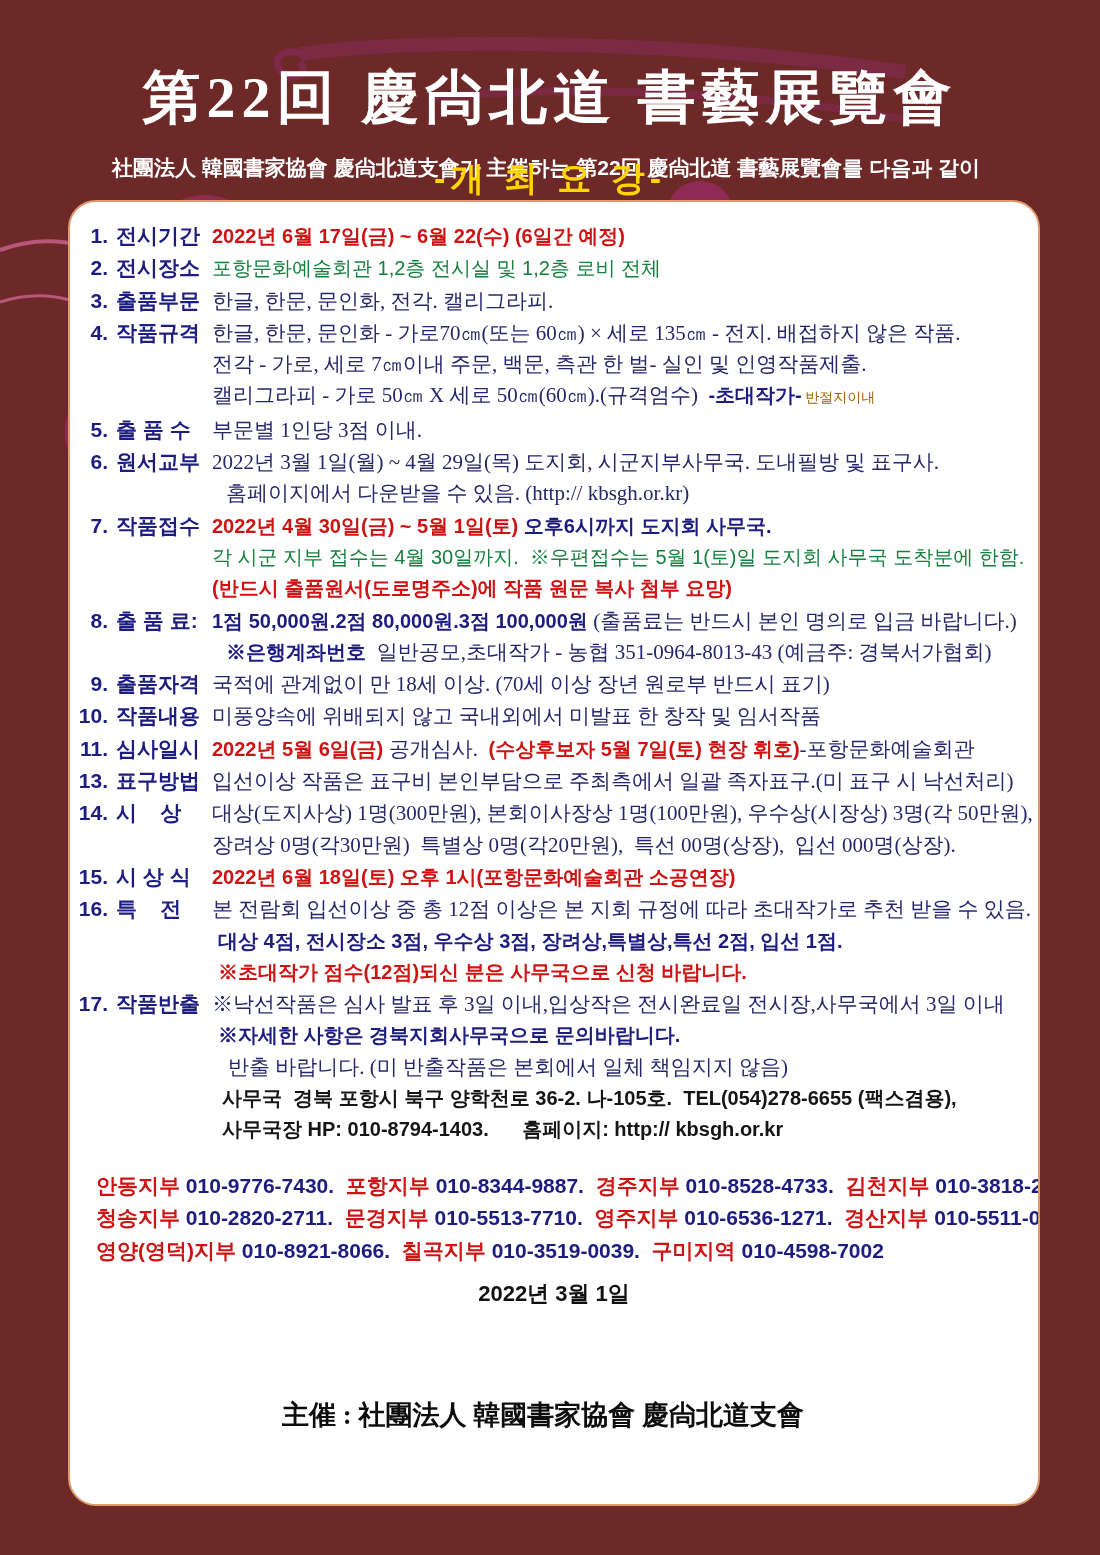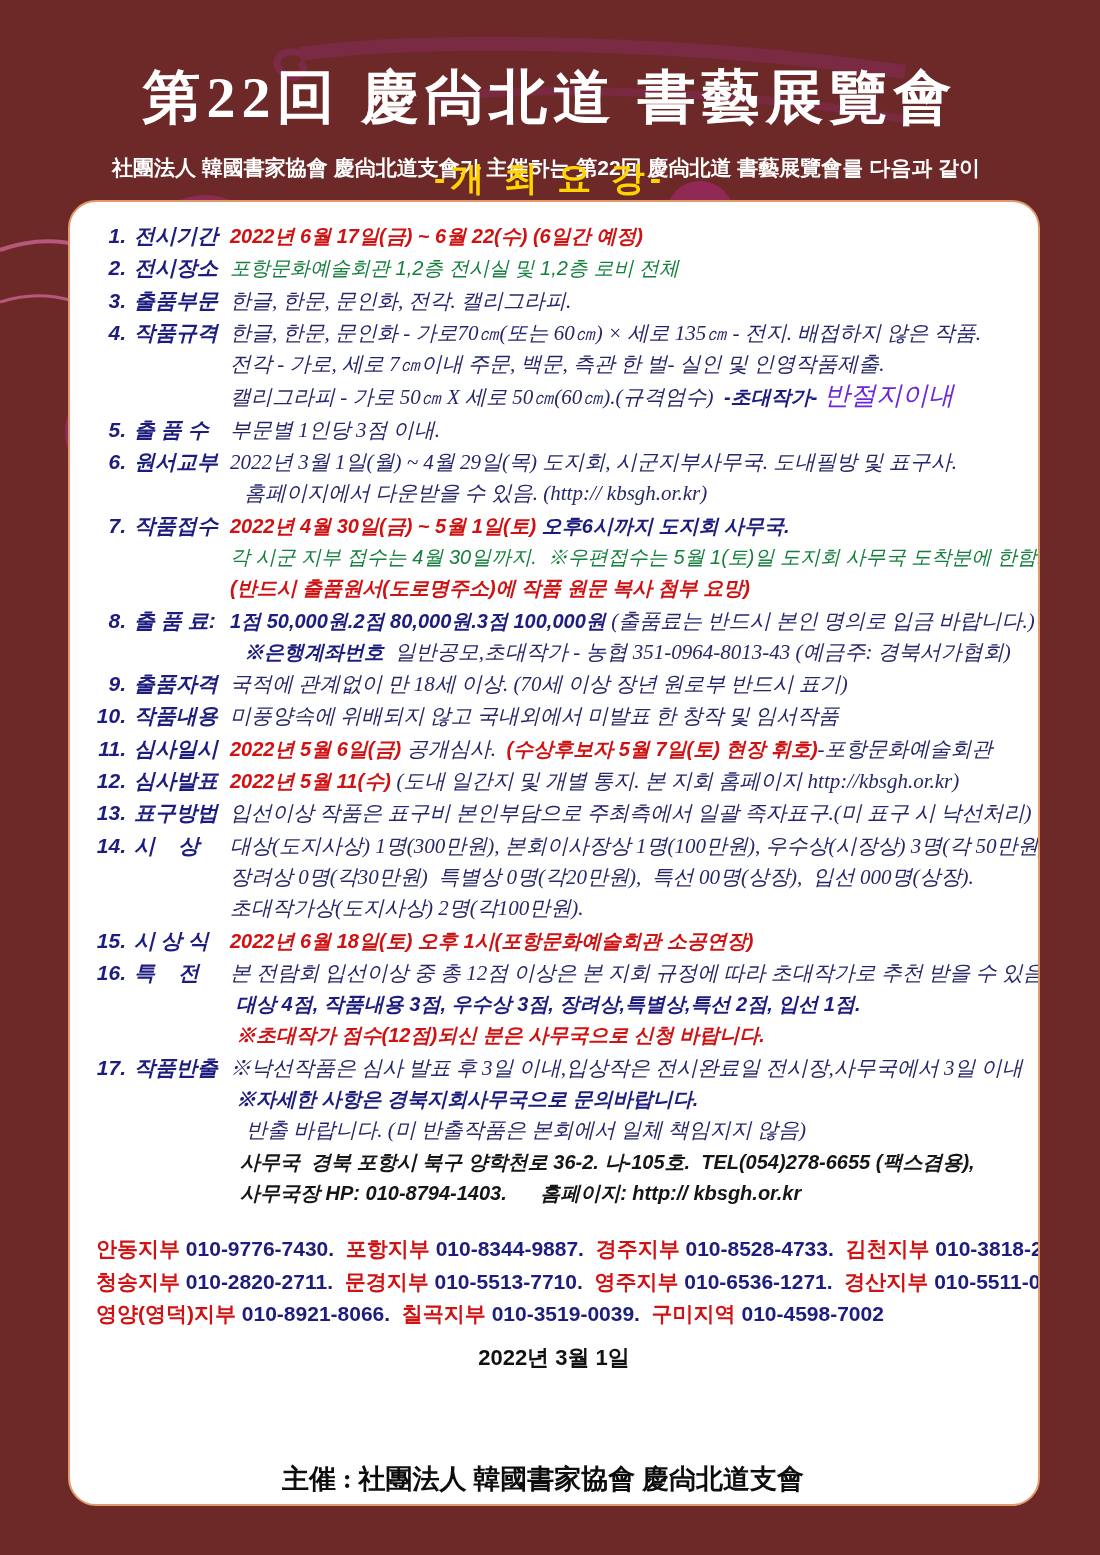--- a/index.html
+++ b/index.html
@@ -20,32 +20,32 @@
   }
   .outline-heading{
     position:absolute; top:156px; left:0; width:100%; text-align:center;
     color:#ffd400; font-weight:bold; font-size:34px; letter-spacing:5px; white-space:pre;
   }
   .sheet{
     position:absolute; left:68px; top:200px; width:972px; height:1306px;
     background:#ffffff; border:2px solid #e09a6b; border-radius:28px;
     box-sizing:border-box; padding-top:18px; overflow:hidden;
   }
-  .row{ padding-left:18px; line-height:31.3px; font-size:20px; white-space:pre;font-style:italic; }
+  .row{ line-height:31.3px; font-size:20px; white-space:pre; }
   .num{ display:inline-block; width:38px; text-align:right; margin-right:8px;
         color:#1d1d80; font-weight:bold; font-size:21px;}
   .label{ display:inline-block; width:92px; margin-right:4px;
         color:#1d1d80; font-weight:bold; font-size:21px; white-space:pre;}
   .val{ display:inline; }
   .seg{ white-space:pre; }
   .s-navy-bold{ color:#1d1d80; font-weight:bold; }
   .s-red-bold{ color:#cf1313; font-weight:bold; }
   .s-navy-serif{ color:#26266a; font-family:"Liberation Serif", serif; font-size:21px; }
   .s-blue{ color:#15803d; }
-  .s-blue-serif{ color:#6d28d9; font-family:"Liberation Serif", serif; font-size:26px; }
+  .s-blue-serif{ color:#a16207; font-family:"Liberation Serif", serif; font-size:14px; }
   .s-black-bold{ color:#151515; font-weight:bold; }
   .contacts{ margin-top:24px; padding-left:26px; }
   .contact-line{ line-height:32.5px; font-size:21px; font-weight:bold; white-space:pre; }
   .date-line{ margin-top:12px; text-align:center; font-size:22px; font-weight:bold; color:#111111; }
   .organizers{
     margin-top:14px; padding-left:212px;
     font-family:"Liberation Serif", serif; font-weight:bold; color:#0d0d0d;
     font-size:27px; line-height:37px; white-space:pre;
   }
 </style>
@@ -109,28 +109,26 @@
         <div class="row"><span class="num">6.</span><span class="label">원서교부</span><span class="val"><span class="seg s-navy-serif">2022년 3월 1일(월) ~ 4월 29일(목) 도지회, 시군지부사무국. 도내필방 및 표구사.</span></span></div>
         <div class="row"><span class="num"></span><span class="label"></span><span class="val" style="padding-left: 14px;"><span class="seg s-navy-serif">홈페이지에서 다운받을 수 있음. (http:// kbsgh.or.kr)</span></span></div>
         <div class="row"><span class="num">7.</span><span class="label">작품접수</span><span class="val"><span class="seg s-red-bold">2022년 4월 30일(금) ~ 5월 1일(토) </span><span class="seg s-navy-bold">오후6시까지 도지회 사무국.</span></span></div>
         <div class="row"><span class="num"></span><span class="label"></span><span class="val"><span class="seg s-blue">각 시군 지부 접수는 4월 30일까지.  ※우편접수는 5월 1(토)일 도지회 사무국 도착분에 한함.</span></span></div>
         <div class="row"><span class="num"></span><span class="label"></span><span class="val"><span class="seg s-red-bold">(반드시 출품원서(도로명주소)에 작품 원문 복사 첨부 요망)</span></span></div>
         <div class="row"><span class="num">8.</span><span class="label">출 품 료:</span><span class="val"><span class="seg s-navy-bold">1점 50,000원.2점 80,000원.3점 100,000원 </span><span class="seg s-navy-serif">(출품료는 반드시 본인 명의로 입금 바랍니다.)</span></span></div>
         <div class="row"><span class="num"></span><span class="label"></span><span class="val" style="padding-left: 14px;"><span class="seg s-navy-bold">※은행계좌번호 </span><span class="seg s-navy-serif"> 일반공모,초대작가 - 농협 351-0964-8013-43 (예금주: 경북서가협회)</span></span></div>
         <div class="row"><span class="num">9.</span><span class="label">출품자격</span><span class="val"><span class="seg s-navy-serif">국적에 관계없이 만 18세 이상. (70세 이상 장년 원로부 반드시 표기)</span></span></div>
         <div class="row"><span class="num">10.</span><span class="label">작품내용</span><span class="val"><span class="seg s-navy-serif">미풍양속에 위배되지 않고 국내외에서 미발표 한 창작 및 임서작품</span></span></div>
         <div class="row"><span class="num">11.</span><span class="label">심사일시</span><span class="val"><span class="seg s-red-bold">2022년 5월 6일(금) </span><span class="seg s-navy-serif">공개심사.  </span><span class="seg s-red-bold">(수상후보자 5월 7일(토) 현장 휘호)</span><span class="seg s-navy-serif">-포항문화예술회관</span></span></div>
-        <div class="row"><span class="num">12.</span><span class="label">심사발표</span><span class="val"><span class="seg s-red-bold">2022년 5월 11(수) </span><span class="seg s-navy-serif">(도내 일간지 및 개별 통지. 본 지회 홈페이지 http://kbsgh.or.kr)</span></span></div>
         <div class="row"><span class="num">13.</span><span class="label">표구방법</span><span class="val"><span class="seg s-navy-serif">입선이상 작품은 표구비 본인부담으로 주최측에서 일괄 족자표구.(미 표구 시 낙선처리)</span></span></div>
         <div class="row"><span class="num">14.</span><span class="label">시    상</span><span class="val"><span class="seg s-navy-serif">대상(도지사상) 1명(300만원), 본회이사장상 1명(100만원), 우수상(시장상) 3명(각 50만원),</span></span></div>
         <div class="row"><span class="num"></span><span class="label"></span><span class="val"><span class="seg s-navy-serif">장려상 0명(각30만원)  특별상 0명(각20만원),  특선 00명(상장),  입선 000명(상장).</span></span></div>
-        <div class="row"><span class="num"></span><span class="label"></span><span class="val"><span class="seg s-navy-serif">초대작가상(도지사상) 2명(각100만원).</span></span></div>
         <div class="row"><span class="num">15.</span><span class="label">시 상 식</span><span class="val"><span class="seg s-red-bold">2022년 6월 18일(토) 오후 1시(포항문화예술회관 소공연장)</span></span></div>
         <div class="row"><span class="num">16.</span><span class="label">특    전</span><span class="val"><span class="seg s-navy-serif">본 전람회 입선이상 중 총 12점 이상은 본 지회 규정에 따라 초대작가로 추천 받을 수 있음.</span></span></div>
-        <div class="row"><span class="num"></span><span class="label"></span><span class="val" style="padding-left: 6px;"><span class="seg s-navy-bold">대상 4점, 작품내용 3점, 우수상 3점, 장려상,특별상,특선 2점, 입선 1점.</span></span></div>
+        <div class="row"><span class="num"></span><span class="label"></span><span class="val" style="padding-left: 6px;"><span class="seg s-navy-bold">대상 4점, 전시장소 3점, 우수상 3점, 장려상,특별상,특선 2점, 입선 1점.</span></span></div>
         <div class="row"><span class="num"></span><span class="label"></span><span class="val" style="padding-left: 6px;"><span class="seg s-red-bold">※초대작가 점수(12점)되신 분은 사무국으로 신청 바랍니다.</span></span></div>
         <div class="row"><span class="num">17.</span><span class="label">작품반출</span><span class="val"><span class="seg s-navy-serif">※낙선작품은 심사 발표 후 3일 이내,입상작은 전시완료일 전시장,사무국에서 3일 이내</span></span></div>
         <div class="row"><span class="num"></span><span class="label"></span><span class="val" style="padding-left: 6px;"><span class="seg s-navy-bold">※자세한 사항은 경북지회사무국으로 문의바랍니다.</span></span></div>
         <div class="row"><span class="num"></span><span class="label"></span><span class="val" style="padding-left: 16px;"><span class="seg s-navy-serif">반출 바랍니다. (미 반출작품은 본회에서 일체 책임지지 않음)</span></span></div>
         <div class="row"><span class="num"></span><span class="label"></span><span class="val" style="padding-left: 10px;"><span class="seg s-black-bold">사무국  경북 포항시 북구 양학천로 36-2. 나-105호.  TEL(054)278-6655 (팩스겸용),</span></span></div>
         <div class="row"><span class="num"></span><span class="label"></span><span class="val" style="padding-left: 10px;"><span class="seg s-black-bold">사무국장 HP: 010-8794-1403.      홈페이지: http:// kbsgh.or.kr</span></span></div>
       </div>
     <div id="contact-list" class="contacts">
         <div class="contact-line"><span class="seg s-red-bold">안동지부 </span><span class="seg s-navy-bold">010-9776-7430.  </span><span class="seg s-red-bold">포항지부 </span><span class="seg s-navy-bold">010-8344-9887.  </span><span class="seg s-red-bold">경주지부 </span><span class="seg s-navy-bold">010-8528-4733.  </span><span class="seg s-red-bold">김천지부 </span><span class="seg s-navy-bold">010-3818-2053</span></div>
         <div class="contact-line"><span class="seg s-red-bold">청송지부 </span><span class="seg s-navy-bold">010-2820-2711.  </span><span class="seg s-red-bold">문경지부 </span><span class="seg s-navy-bold">010-5513-7710.  </span><span class="seg s-red-bold">영주지부 </span><span class="seg s-navy-bold">010-6536-1271.  </span><span class="seg s-red-bold">경산지부 </span><span class="seg s-navy-bold">010-5511-0753</span></div>

